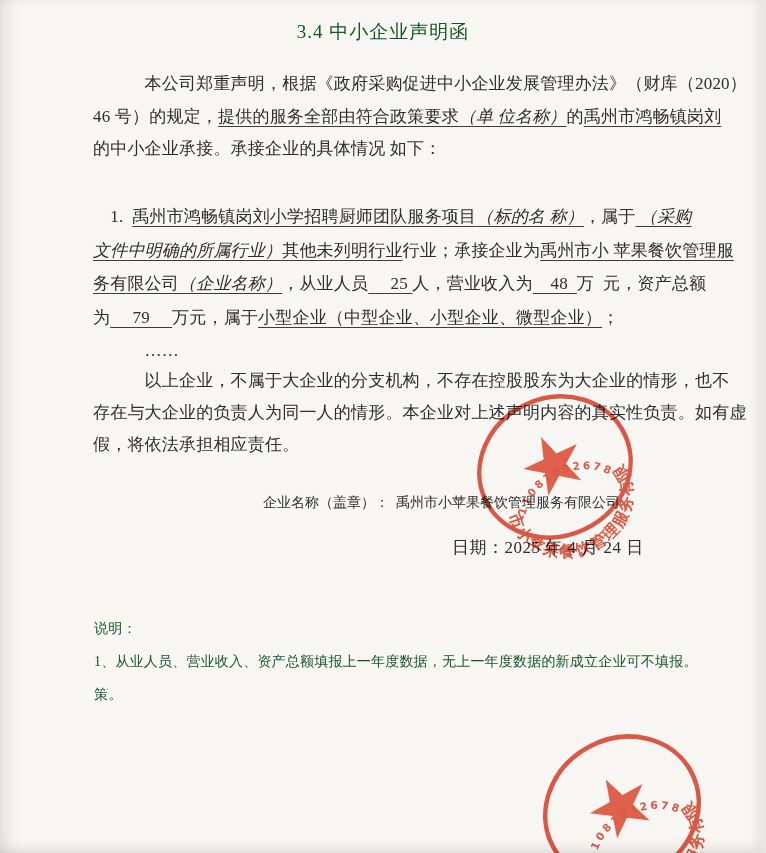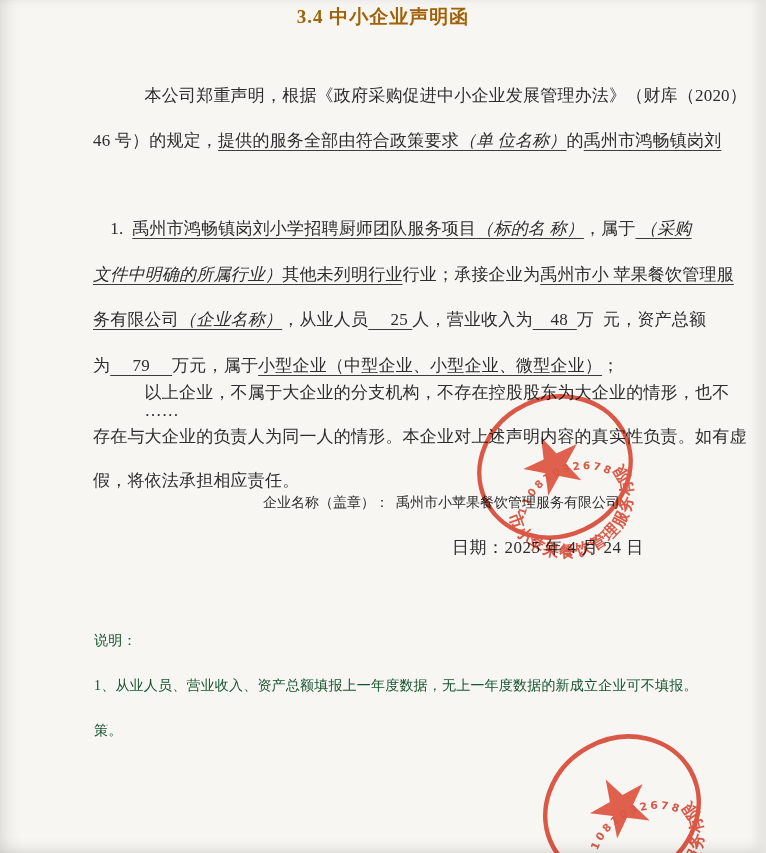--- a/index.html
+++ b/index.html
@@ -13,25 +13,25 @@
     color:#2d2d2d;
     box-shadow:inset 16px 0 20px -14px rgba(0,0,0,.14),
                inset -14px 0 18px -12px rgba(0,0,0,.12),
                inset 0 -14px 18px -14px rgba(0,0,0,.14),
                inset 0 10px 14px -12px rgba(0,0,0,.06);
   }
   .edge-right{position:absolute;right:0;top:0;width:14px;height:100%;
     background:linear-gradient(to left,#e8e6e2,rgba(232,230,226,0));}
   .block{position:absolute;}
   .doc-title{
-    left:0;right:0;top:4px;text-align:center;
-    font-size:19px;font-weight:700;letter-spacing:1px;color:#a16207;
+    left:0;right:0;top:19px;text-align:center;
+    font-size:19px;font-weight:400;letter-spacing:1px;color:#14532d;
   }
   .body-text{font-size:17px;letter-spacing:.2px;}
-  .line{white-space:pre;margin-top:12px;}
+  .line{white-space:pre;}
   #para-1{left:93px;top:68px;line-height:32.5px;}
   #para-2{left:93px;top:200px;line-height:33.5px;}
   #para-3{left:93px;top:365px;line-height:32px;}
   .u{text-decoration:underline;text-underline-offset:4px;text-decoration-thickness:1px;text-decoration-color:#3c3c3c;}
   .i{font-style:italic;}
   #signature-line{left:263px;top:494px;font-size:14px;white-space:pre;}
   #date-line{left:452px;top:536px;font-size:17px;white-space:pre;letter-spacing:.5px;}
   #notes{left:94px;top:612px;font-size:14px;line-height:33px;color:#14532d;}
   #notes .line{letter-spacing:.2px;}
   .stamp{position:absolute;mix-blend-mode:multiply;opacity:.93;pointer-events:none;}
@@ -44,20 +44,21 @@
 <body>
 
 <div class="page">
   <div class="edge-right"></div>
 
   <div class="block doc-title">3.4  中小企业声明函</div>
 
   <div class="block body-text" id="para-1">
       <div class="line"><span>　　　本公司郑重声明，根据《政府采购促进中小企业发展管理办法》（财库（2020）</span></div>
       <div class="line"><span>46 号）的规定，</span><span class="u">提供的服务全部由符合政策要求</span><span class="u i">（单 位名称）</span><span>的</span><span class="u">禹州市鸿畅镇岗刘</span></div>
+      <div class="line"><span>的中小企业承接。承接企业的具体情况 如下：</span></div>
     </div>
   <div class="block body-text" id="para-2">
       <div class="line"><span>　1.  </span><span class="u">禹州市鸿畅镇岗刘小学招聘厨师团队服务项目</span><span class="u i">（标的名 称）</span><span>，属于</span><span class="u i"> （采购</span></div>
       <div class="line"><span class="u i">文件中明确的所属行业）</span><span class="u">其他未列明行业</span><span>行业；承接企业为</span><span class="u">禹州市小 苹果餐饮管理服</span></div>
       <div class="line"><span class="u">务有限公司</span><span class="u i">（企业名称）</span><span>，从业人员</span><span class="u">     25 </span><span>人，营业收入为</span><span class="u">    48  </span><span>万  元，资产总额</span></div>
       <div class="line"><span>为</span><span class="u">     79     </span><span>万元，属于</span><span class="u">小型企业（中型企业、小型企业、微型企业）</span><span>；</span></div>
       <div class="line"><span>　　　……</span></div>
     </div>
   <div class="block body-text" id="para-3">
       <div class="line"><span>　　　以上企业，不属于大企业的分支机构，不存在控股股东为大企业的情形，也不</span></div>

